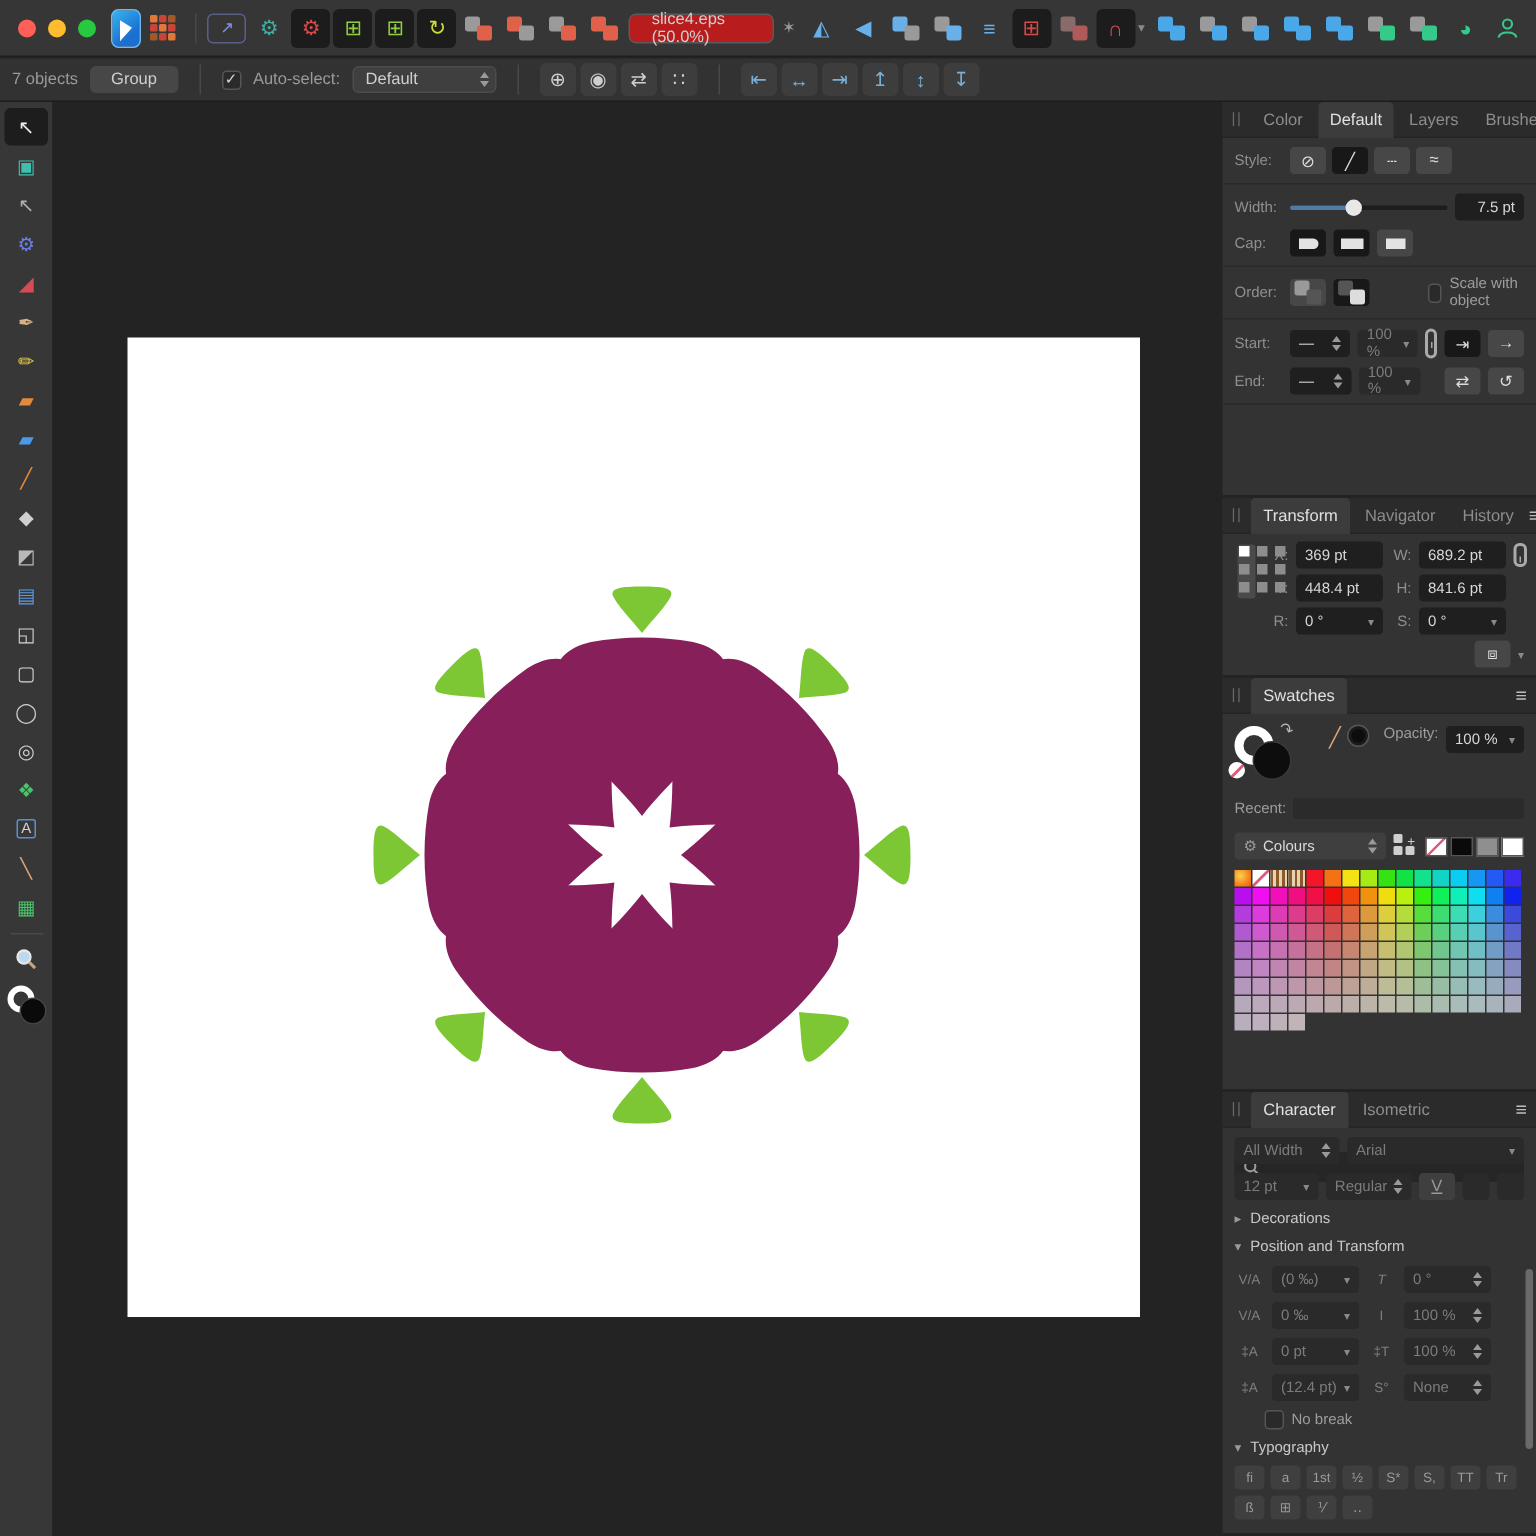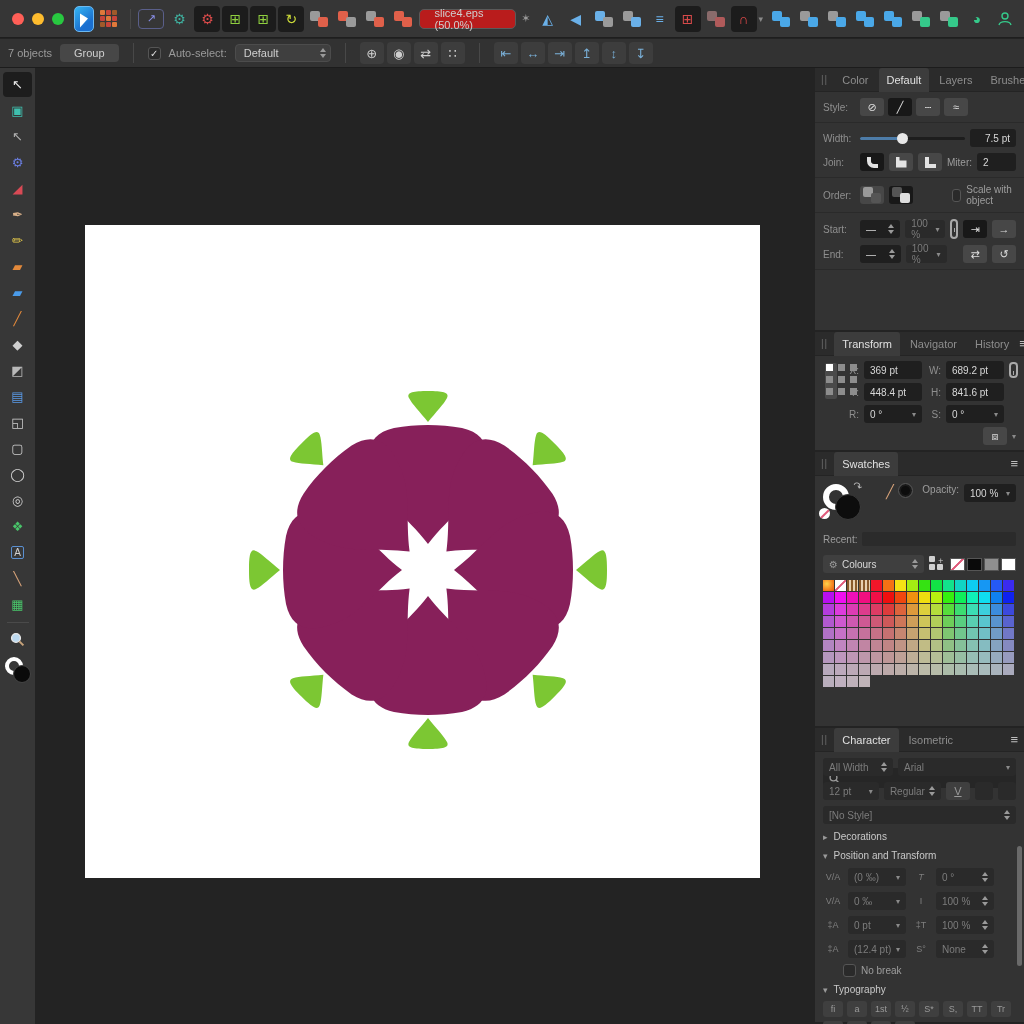--- a/index.html
+++ b/index.html
@@ -433,32 +433,30 @@
       <div class="hr"></div>
       <div class="row">
         <span class="rlabel">Width:</span>
         <span class="slider">
             <span class="fill"></span>
             <span class="knob"></span>
           </span>
         <span class="field" style="width:46px;justify-content:flex-end">7.5 pt</span>
       </div>
       <div class="row">
-        <span class="rlabel">Join:</span>
+        <span class="rlabel">Cap:</span>
         <span class="mini-btn sel">
-            <span class="join-i join-round"></span>
+            <span class="cap-i cap-round"></span>
+          </span>
+        <span class="mini-btn sel">
+            <span class="cap-i cap-square"></span>
           </span>
         <span class="mini-btn">
-            <span class="join-i join-bevel"></span>
-          </span>
-        <span class="mini-btn">
-            <span class="join-i"></span>
-          </span>
-        <span style="margin-left:auto">Miter:</span>
-        <span class="field" style="width:40px">2</span>
+            <span class="cap-i"></span>
+          </span>
       </div>
       <div class="hr"></div>
       <div class="row">
         <span class="rlabel">Order:</span>
         <span class="mini-btn">
             <span class="dual">
               <i style="background:#9a9a9a"></i>
               <i style="background:#555"></i>
             </span>
           </span>
@@ -775,29 +773,20 @@
             <span>Regular</span>
             <span class="stepper" style="margin-left:auto">
               <i></i>
               <i></i>
             </span>
           </span>
         <span class="mini-btn" style="background:#3f3f3f;color:#9a9a9a;text-decoration:underline">V</span>
         <span class="field dim" style="width:20px"></span>
         <span class="field dim" style="width:20px"></span>
       </div>
-      <div class="row">
-        <span class="field dim" style="flex:1">
-            <span>[No Style]</span>
-            <span class="stepper" style="margin-left:auto">
-              <i></i>
-              <i></i>
-            </span>
-          </span>
-      </div>
       <div class="sec-head">
         <span class="tri">▸</span>
         <span>Decorations</span>
       </div>
       <div class="sec-head">
         <span class="tri">▾</span>
         <span>Position and Transform</span>
       </div>
       <div class="row">
         <span class="pt-icon">V/A</span>

